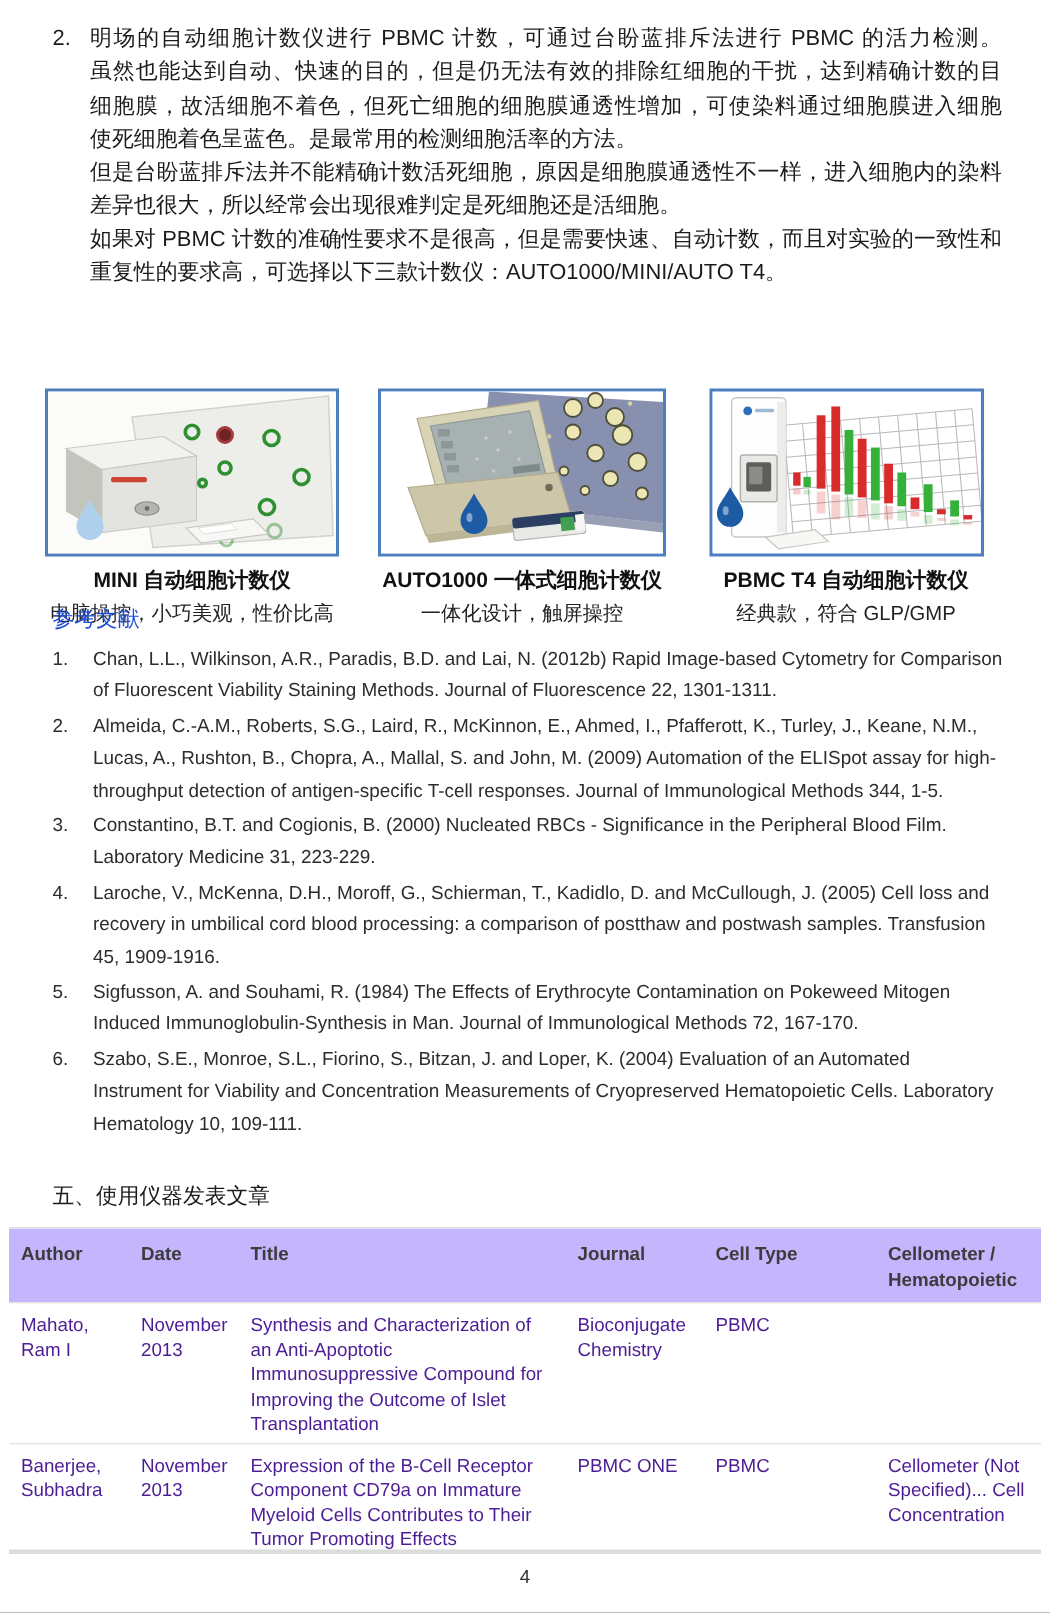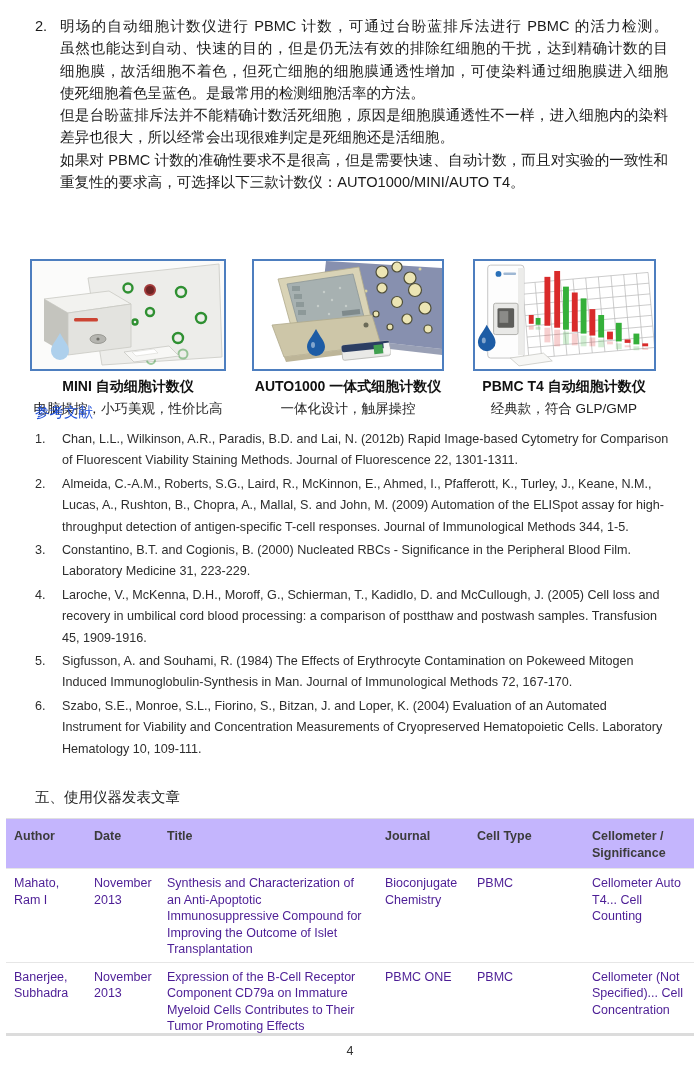--- a/index.html
+++ b/index.html
@@ -257,29 +257,28 @@
 
   <div class="section-heading">五、使用仪器发表文章</div>
 
   <div class="table-wrap">
     <div class="trow thead">
       <div class="tcell c-author">Author</div>
       <div class="tcell c-date">Date</div>
       <div class="tcell c-title">Title</div>
       <div class="tcell c-journal">Journal</div>
       <div class="tcell c-celltype">Cell Type</div>
-      <div class="tcell c-cellometer">Cellometer / Significance</div>
+      <div class="tcell c-cellometer">Cellometer / Hematopoietic</div>
     </div>
     <div class="trow">
       <div class="tcell c-author">Mahato, Ram I</div>
       <div class="tcell c-date">November 2013</div>
       <div class="tcell c-title">Synthesis and Characterization of an Anti-Apoptotic Immunosuppressive Compound for Improving the Outcome of Islet Transplantation</div>
       <div class="tcell c-journal">Bioconjugate Chemistry</div>
       <div class="tcell c-celltype">PBMC</div>
-      <div class="tcell c-cellometer">Cellometer Auto T4... Cell Counting</div>
     </div>
     <div class="trow">
       <div class="tcell c-author">Banerjee, Subhadra</div>
       <div class="tcell c-date">November 2013</div>
       <div class="tcell c-title">Expression of the B-Cell Receptor Component CD79a on Immature Myeloid Cells Contributes to Their Tumor Promoting Effects</div>
       <div class="tcell c-journal">PBMC ONE</div>
       <div class="tcell c-celltype">PBMC</div>
       <div class="tcell c-cellometer">Cellometer (Not Specified)... Cell Concentration</div>
     </div>
 

